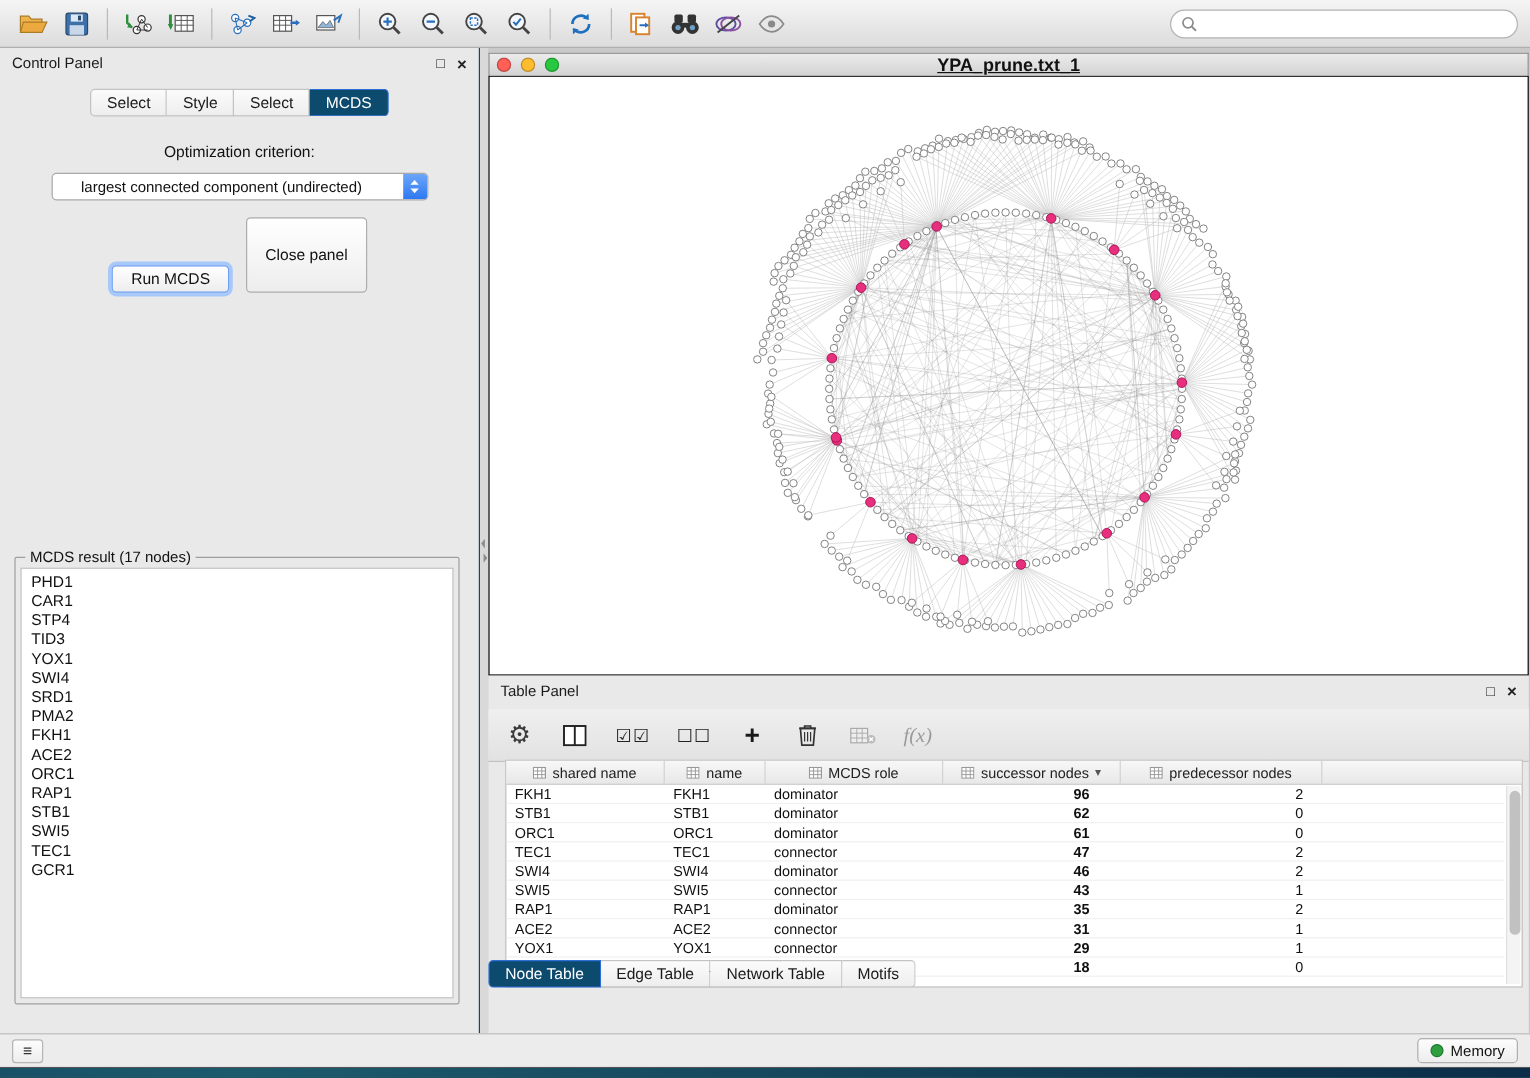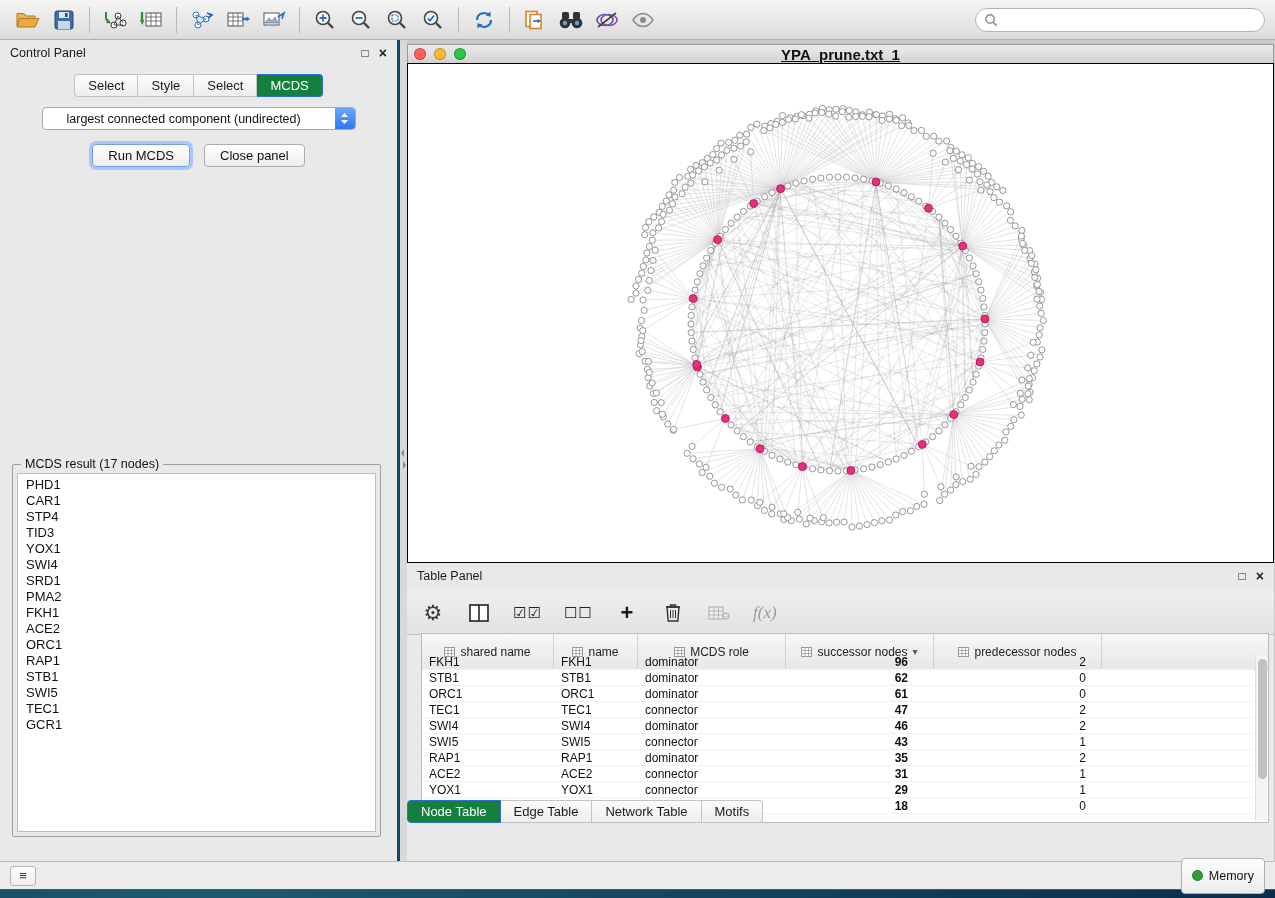--- a/index.html
+++ b/index.html
@@ -13,40 +13,40 @@
     background:linear-gradient(#f5f5f5,#dcdcdc); border-bottom:1px solid #aeaeae;
     display:flex; align-items:center; padding:0 10px; }
   .tb-btn { width:36px; height:30px; display:flex; align-items:center; justify-content:center; border-radius:4px; cursor:default; }
   .tb-sep { width:1px; height:26px; background:#b9b9b9; margin:0 7px; }
   .search-box { margin-left:auto; width:290px; height:24px; background:#fff; border:1px solid #b3b3b3;
     border-radius:12px; display:flex; align-items:center; padding:0 8px; gap:6px; }
   .search-box input { border:none; outline:none; flex:1; font-size:12px; font-family:"Liberation Sans",sans-serif; background:transparent; }
 
   
   .control-panel { position:absolute; left:0; top:40px; width:400px; bottom:28px;
-    background:#e9e9e9; border-right:3px solid #0c4a6e; }
+    background:#e9e9e9; border-right:1px solid #0c4a6e; }
   .panel-titlebar { height:26px; display:flex; align-items:center; padding:0 10px; font-size:12.5px; color:#1a1a1a; }
   .panel-titlebar .win-btns { margin-left:auto; display:flex; gap:10px; align-items:center; color:#222; }
   .win-glyph { font-size:12px; line-height:1; cursor:default; }
   .tabs-row { display:flex; justify-content:center; margin-top:8px; }
   .tab { font-size:13px; color:#1a1a1a; padding:3px 13px; border:1px solid #c3c3c3; border-left:none;
     background:linear-gradient(#fbfbfb,#eeeeee); cursor:default; }
   .tab:first-child { border-left:1px solid #c3c3c3; border-radius:4px 0 0 4px; }
   .tab:last-child { border-radius:0 4px 4px 0; }
-  .tab.active { background:#15803d; border-color:#2e6fd6; color:#fff; }
+  .tab.active { background:#0c4a6e; border-color:#2e6fd6; color:#fff; }
   .opt-label { text-align:center; font-size:13px; color:#111; margin-top:22px; }
   .dropdown { width:314px; height:23px; margin:10px auto 0; background:#fff; border:1px solid #a9a9a9;
     border-radius:4px; display:flex; align-items:center; overflow:hidden; }
   .dropdown .dd-text { flex:1; font-size:12.5px; color:#111; padding:0 24px; white-space:nowrap; }
   .dropdown .dd-cap { width:20px; height:100%; background:linear-gradient(#6ba6f8,#2e78f2);
     display:flex; align-items:center; justify-content:center; }
   .btn-row { display:flex; justify-content:center; gap:14px; margin-top:14px; }
   .mac-btn { font-size:13px; color:#111; padding:3px 15px; background:linear-gradient(#ffffff,#ededed);
     border:1px solid #adadad; border-radius:4px; cursor:default; }
-  .mac-btn.focus { box-shadow:0 0 0 3px #a7c8fb; border-color:#6f9ff1; }
+  .mac-btn.focus { box-shadow:0 0 0 3px #a7c8fb; border-color:#6f9ff1;margin-top:40px; }
   .result-fieldset { position:absolute; left:12px; right:16px; top:424px; bottom:24px;
     border:1px solid #9f9f9f; border-radius:2px; }
   .result-legend { position:absolute; top:-8px; left:8px; background:#e9e9e9; padding:0 4px; font-size:12.5px; color:#111; }
   .result-list { position:absolute; left:4px; right:4px; top:8px; bottom:4px; background:#fff;
     border:1px solid #bdbdbd; overflow:hidden; padding:3px 0; }
   .result-item { font-size:13px; color:#111; line-height:16px; padding-left:8px; }
 
   
   .splitter { position:absolute; left:400px; top:40px; width:7px; bottom:28px; background:#d9d9d9; }
   .right-region { position:absolute; left:407px; top:40px; right:0; bottom:28px; background:#c9c9c9; }
@@ -62,39 +62,39 @@
   .table-panel { position:absolute; top:523px; left:0; right:1px; bottom:0; background:#e9e9e9; }
   .tp-toolbar { height:44px; margin-top:2px; background:linear-gradient(#efefef,#e2e2e2); border-bottom:1px solid #c2c2c2;
     display:flex; align-items:center; padding:0 14px; gap:22px; }
   .tp-icon { display:flex; align-items:center; justify-content:center; min-width:24px; height:28px; cursor:default; }
   .gear-glyph { font-size:21px; color:#3a3a3a; }
   .check-glyph { font-size:15px; color:#222; letter-spacing:1px; }
   .plus-glyph { font-size:22px; font-weight:bold; color:#1a1a1a; }
   .fx-glyph { font-family:"Liberation Serif",serif; font-style:italic; font-size:17px; color:#9a9a9a; }
 
   .data-table { position:absolute; left:14px; right:5px; top:70px; height:190px; background:#fff; border:1px solid #bbb; }
-  .thead { display:grid; grid-template-columns:132px 84px 148px 148px 168px 1fr; height:36px;
+  .thead { display:grid; grid-template-columns:132px 84px 148px 148px 168px 1fr; height:20px;
     background:linear-gradient(#f7f7f7,#e8e8e8); border-bottom:1px solid #c6c6c6; }
   .th { display:flex; align-items:center; justify-content:center; gap:5px; font-size:12px; color:#222;
     border-right:1px solid #d2d2d2; cursor:default; overflow:hidden; }
   .th .hdr-arrow { color:#555; font-size:10px; }
   .tbody { position:absolute; left:0; right:14px; top:20px; bottom:0; overflow:hidden; }
   .tr { display:grid; grid-template-columns:132px 84px 148px 148px 168px 1fr; height:16px; border-bottom:1px solid #f1f1f1; }
   .td { font-size:12px; color:#111; line-height:16px; padding-left:7px; white-space:nowrap; }
   .td.num { text-align:right; padding-right:26px;font-weight:bold; }
   .td.num2 { text-align:right; padding-right:16px; }
   .vscroll { position:absolute; right:1px; top:21px; bottom:2px; width:12px; background:#f4f4f4; border-left:1px solid #e0e0e0; }
   .vthumb { position:absolute; left:1.5px; width:9px; top:4px; height:120px; background:#c1c1c1; border-radius:5px; }
 
   .table-tabs { position:absolute; left:0; right:0; bottom:38px; display:flex; }
   .status-bar { position:absolute; left:0; right:0; bottom:0; height:28px; background:#ececec; border-top:1px solid #bdbdbd;
     display:flex; align-items:center; padding:0 10px; }
   .menu-btn { width:26px; height:20px; border:1px solid #b5b5b5; border-radius:3px; background:linear-gradient(#fdfdfd,#ededed);
     display:flex; align-items:center; justify-content:center; font-size:13px; color:#333; }
-  .memory-btn { margin-left:auto; height:36px; border:1px solid #b0b0b0; border-radius:4px; background:linear-gradient(#fdfdfd,#ededed);
+  .memory-btn { margin-left:auto; height:21px; border:1px solid #b0b0b0; border-radius:4px; background:linear-gradient(#fdfdfd,#ededed);
     display:flex; align-items:center; gap:6px; padding:0 10px; font-size:12.5px; color:#111; }
   .mem-dot { width:11px; height:11px; border-radius:50%; background:#2e9e3f; border:1px solid #1d7a2c; }
   svg { display:block; }
 </style>
 </head>
 <body>
 
 <div class="wallpaper"></div>
 
 <div class="app">
@@ -245,20 +245,21 @@
         <span class="win-glyph">□</span>
         <span class="win-glyph" style="font-weight:bold;font-size:14px;">×</span>
       </span>
     </div>
     <div class="tabs-row">
       <div class="tab">Select</div>
       <div class="tab">Style</div>
       <div class="tab">Select</div>
       <div class="tab active">MCDS</div>
     </div>
+    <div class="opt-label">Optimization criterion:</div>
     <div class="dropdown">
       <span class="dd-text">largest connected component (undirected)</span>
       <span class="dd-cap">
         <svg width="9" height="13" viewBox="0 0 9 13">
           <path d="M4.5 1L8 5H1z" fill="#fff"></path>
           <path d="M4.5 12L1 8h7z" fill="#fff"></path>
         </svg>
       </span>
     </div>
     <div class="btn-row">

